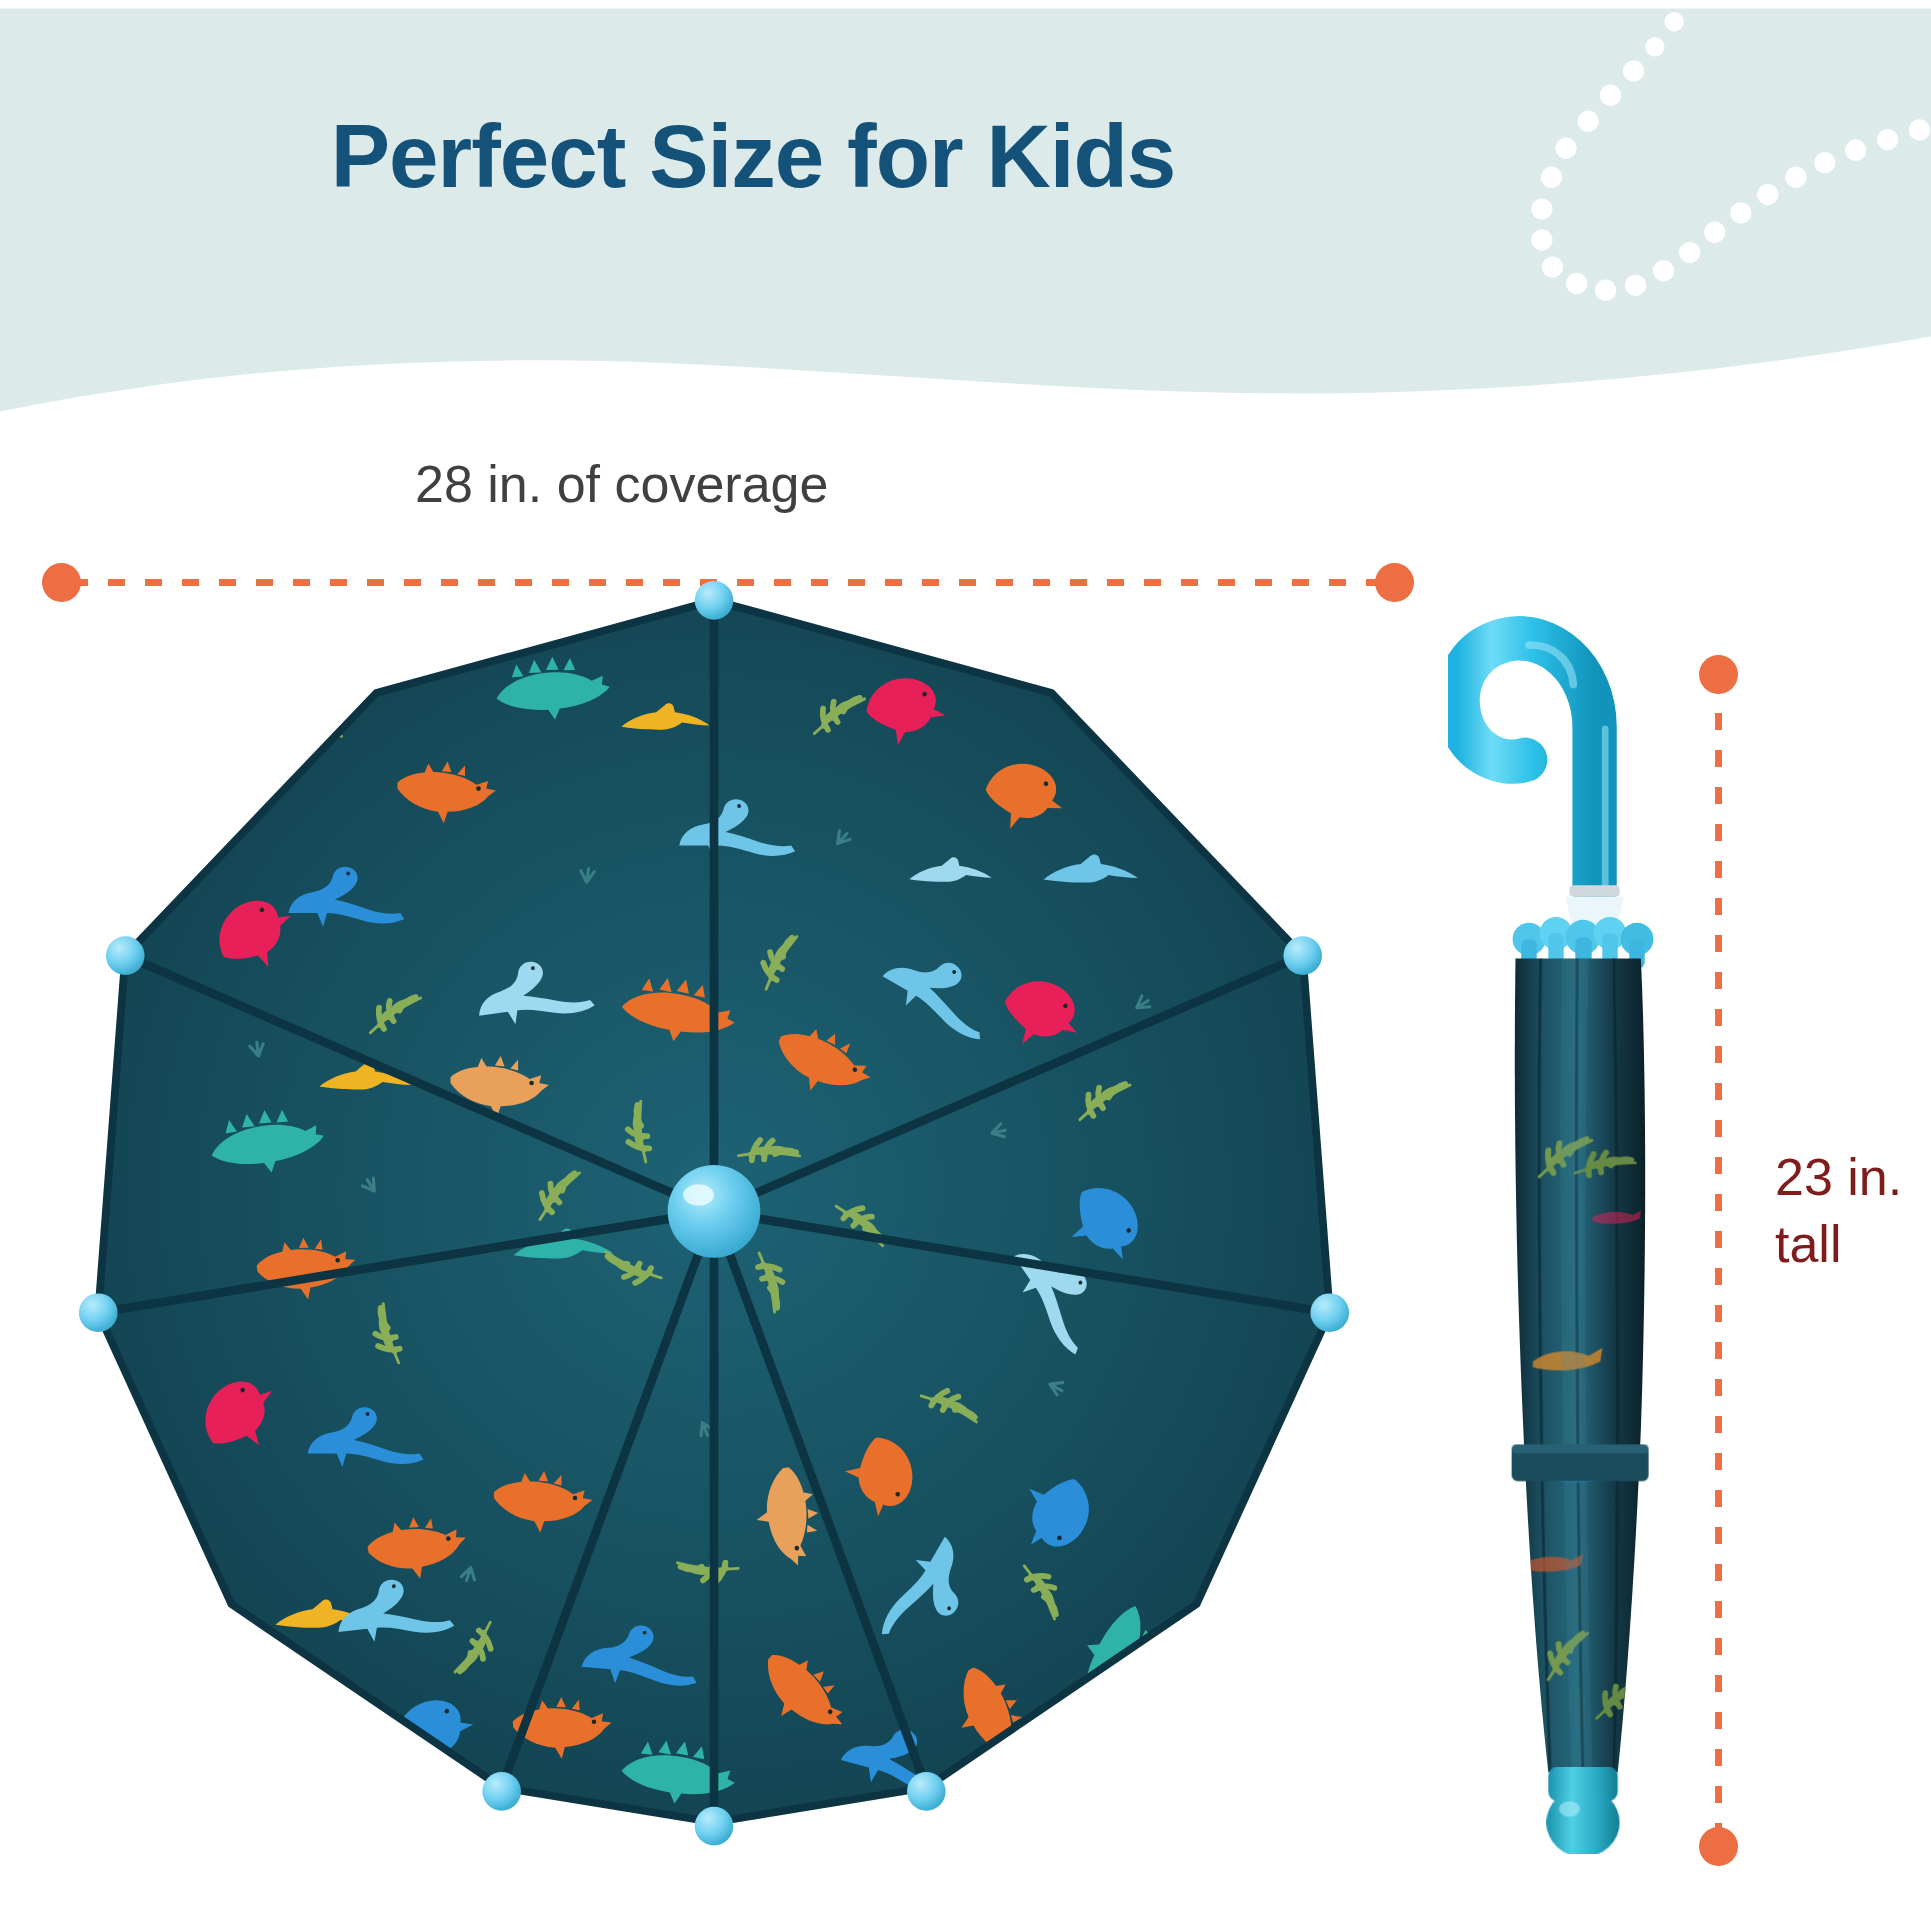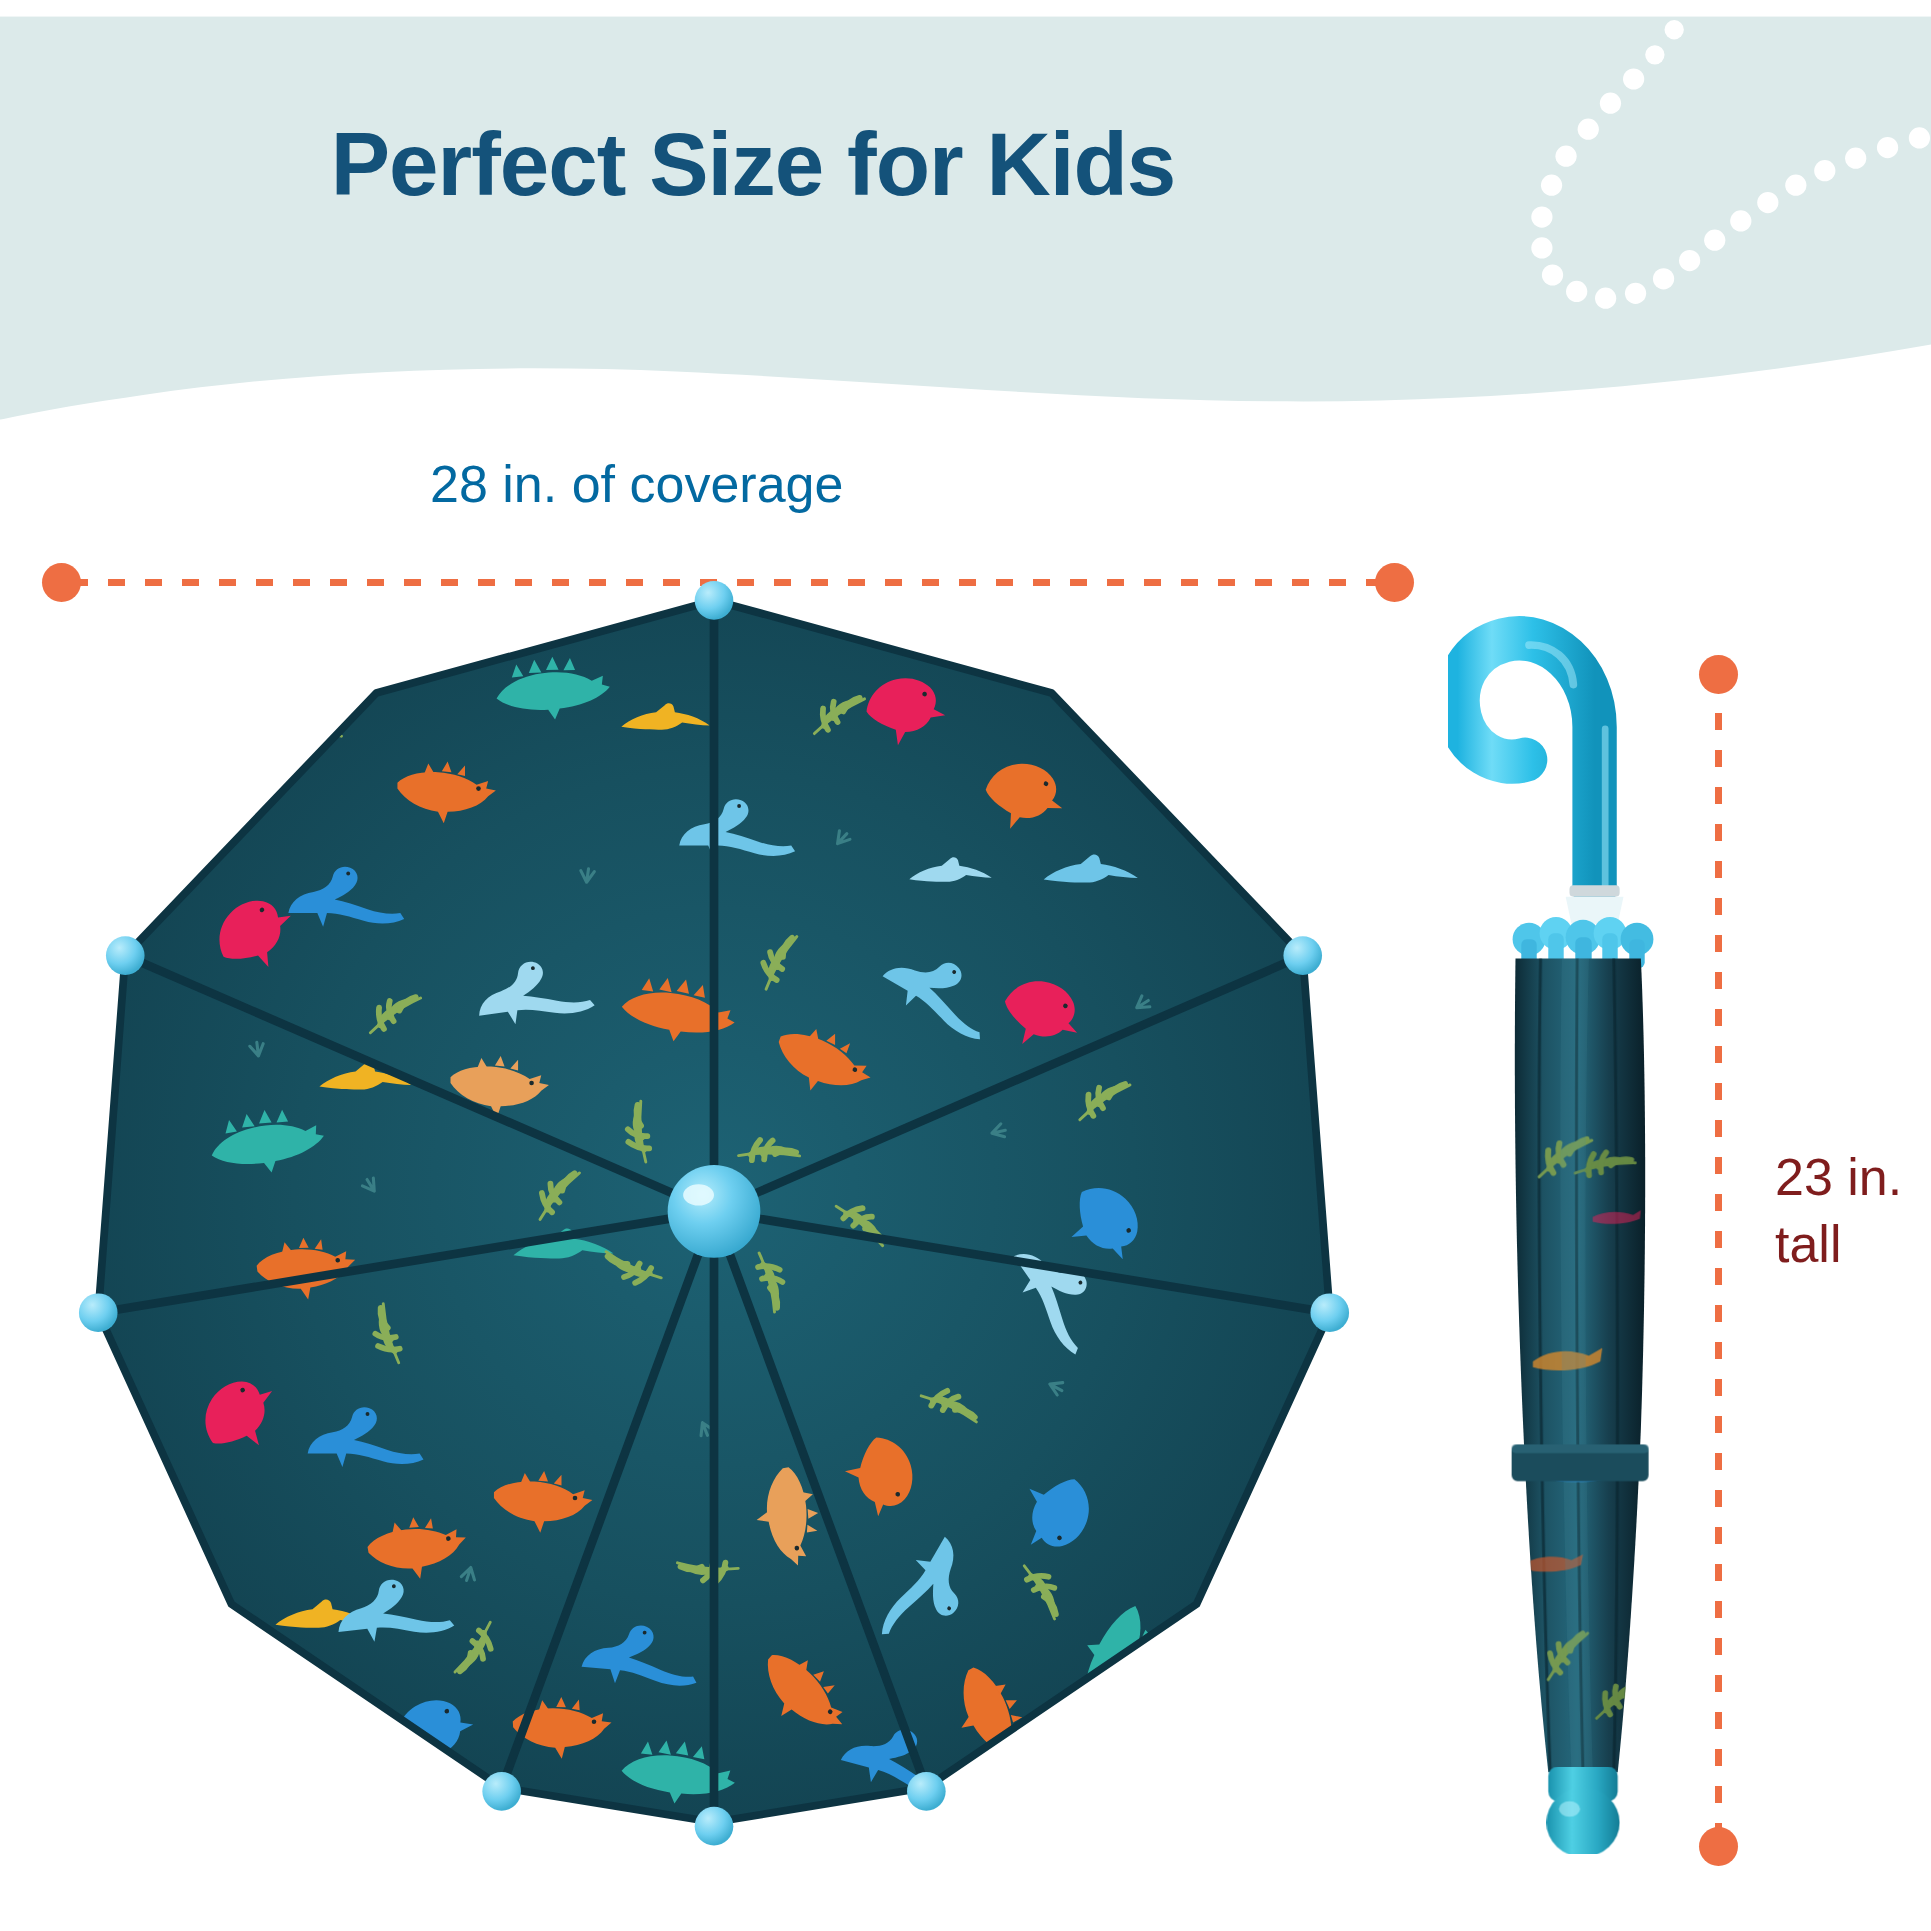--- a/index.html
+++ b/index.html
@@ -6,34 +6,34 @@
   html,body { width:1931px; height:1931px; }
   body {
     font-family:"Liberation Sans", sans-serif;
     background:#ffffff;
     position:relative;
     overflow:hidden;
   }
   #stage { position:absolute; inset:0; width:1931px; height:1931px; }
 
   
-  .header-band { position:absolute; left:0; top:16px; width:1931px; height:406px; }
+  .header-band { position:absolute; left:0; top:8px; width:1931px; height:406px; }
   .header-band svg { position:absolute; left:0; top:0; }
   .page-title {
     position:absolute; left:0; top:104px; width:1506px;
     text-align:center;
     font-size:89px; font-weight:bold; letter-spacing:-1px;
     color:#14527a;
     line-height:1;
   }
 
   
   .dim-label-top {
-    position:absolute; left:430px; top:454px;
-    font-size:52px; color:#0369a1; white-space:nowrap;
+    position:absolute; left:415px; top:454px;
+    font-size:52px; color:#404040; white-space:nowrap;
   }
   .dim-label-right {
     position:absolute; left:1775px; top:1144px;
     font-size:52px; color:#7f1d1d; line-height:1.28;
     width:145px;
   }
 
   
   .dim-h {
     position:absolute; left:71px; top:579px; width:1332px; height:6.8px;

